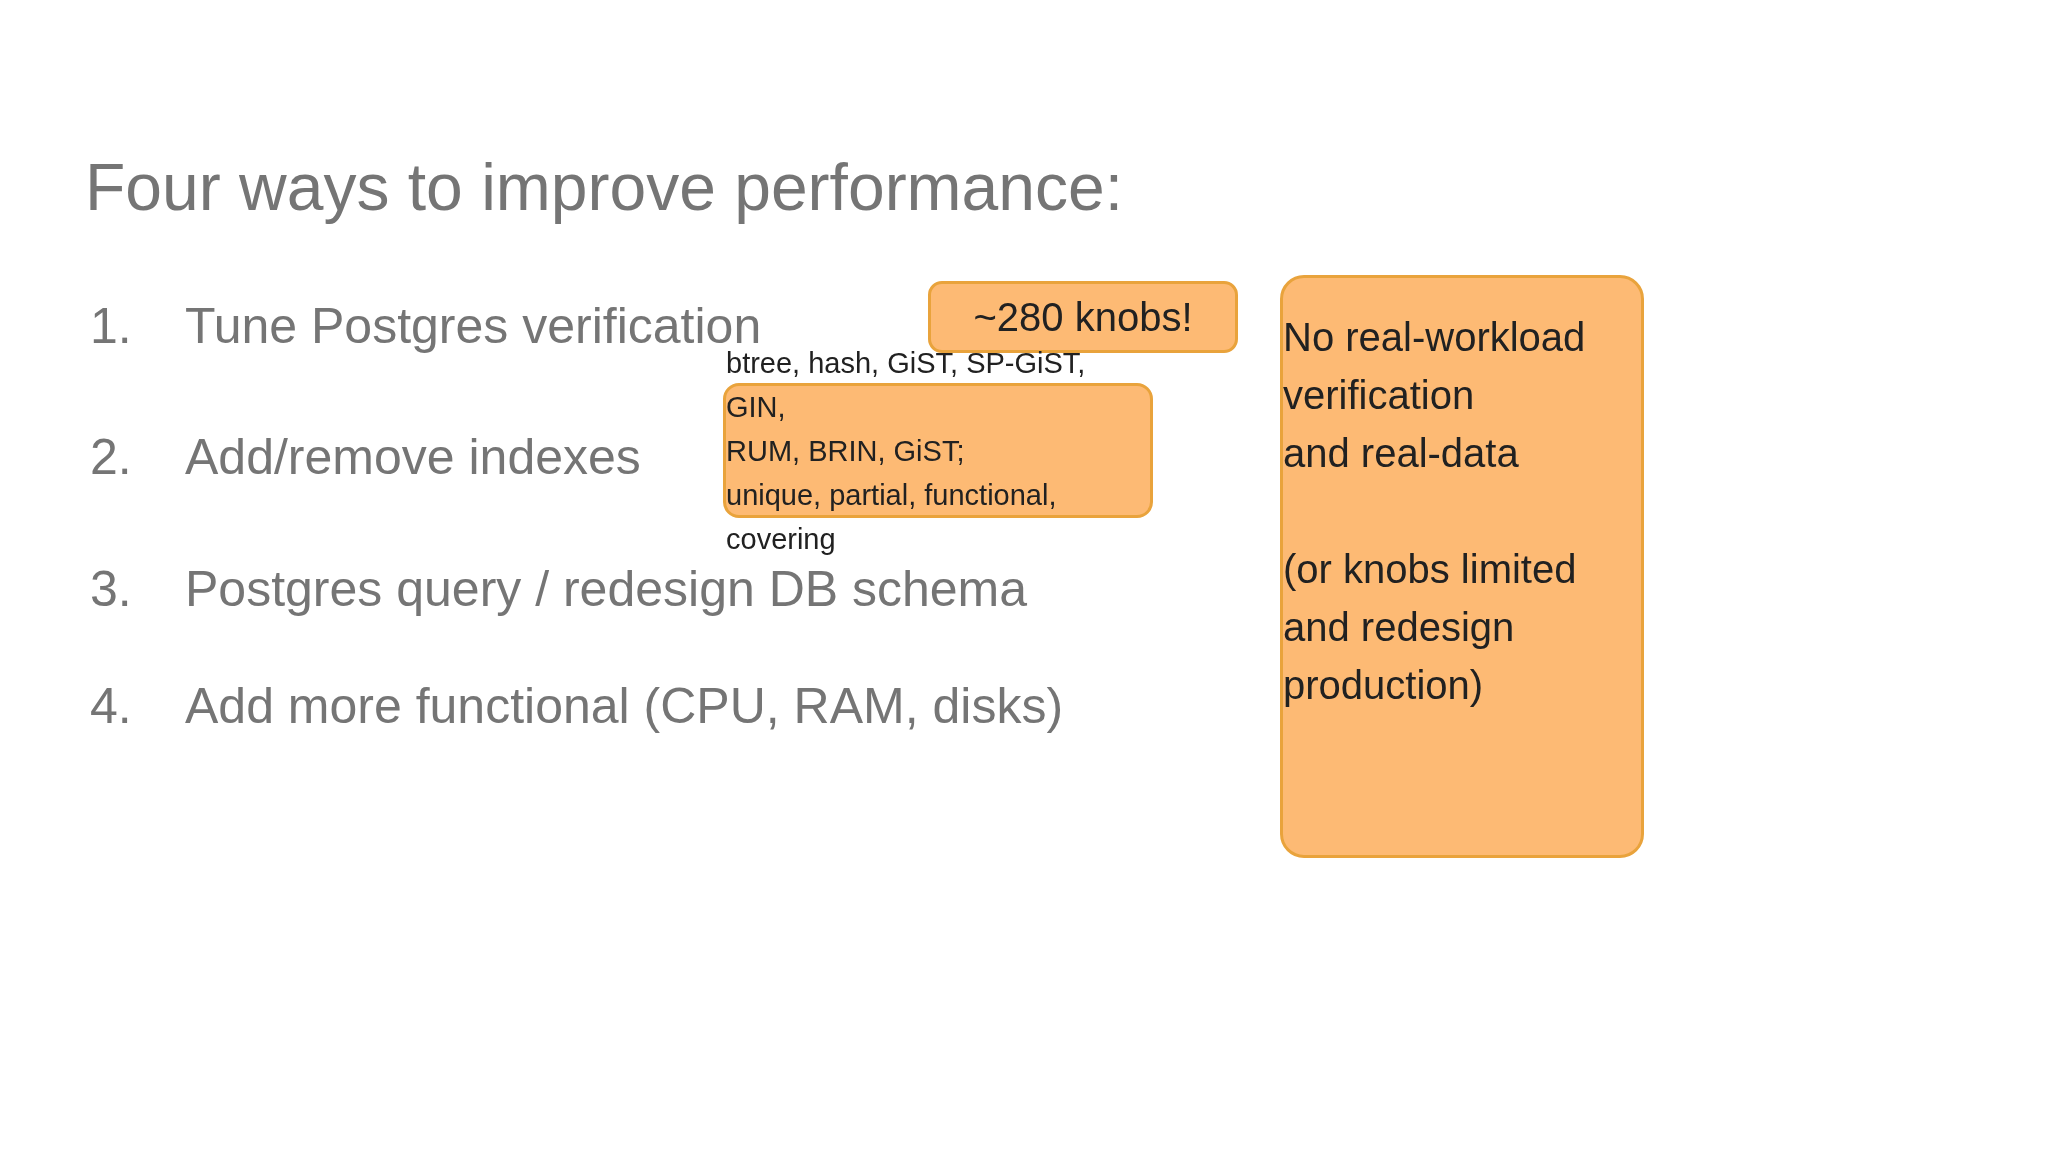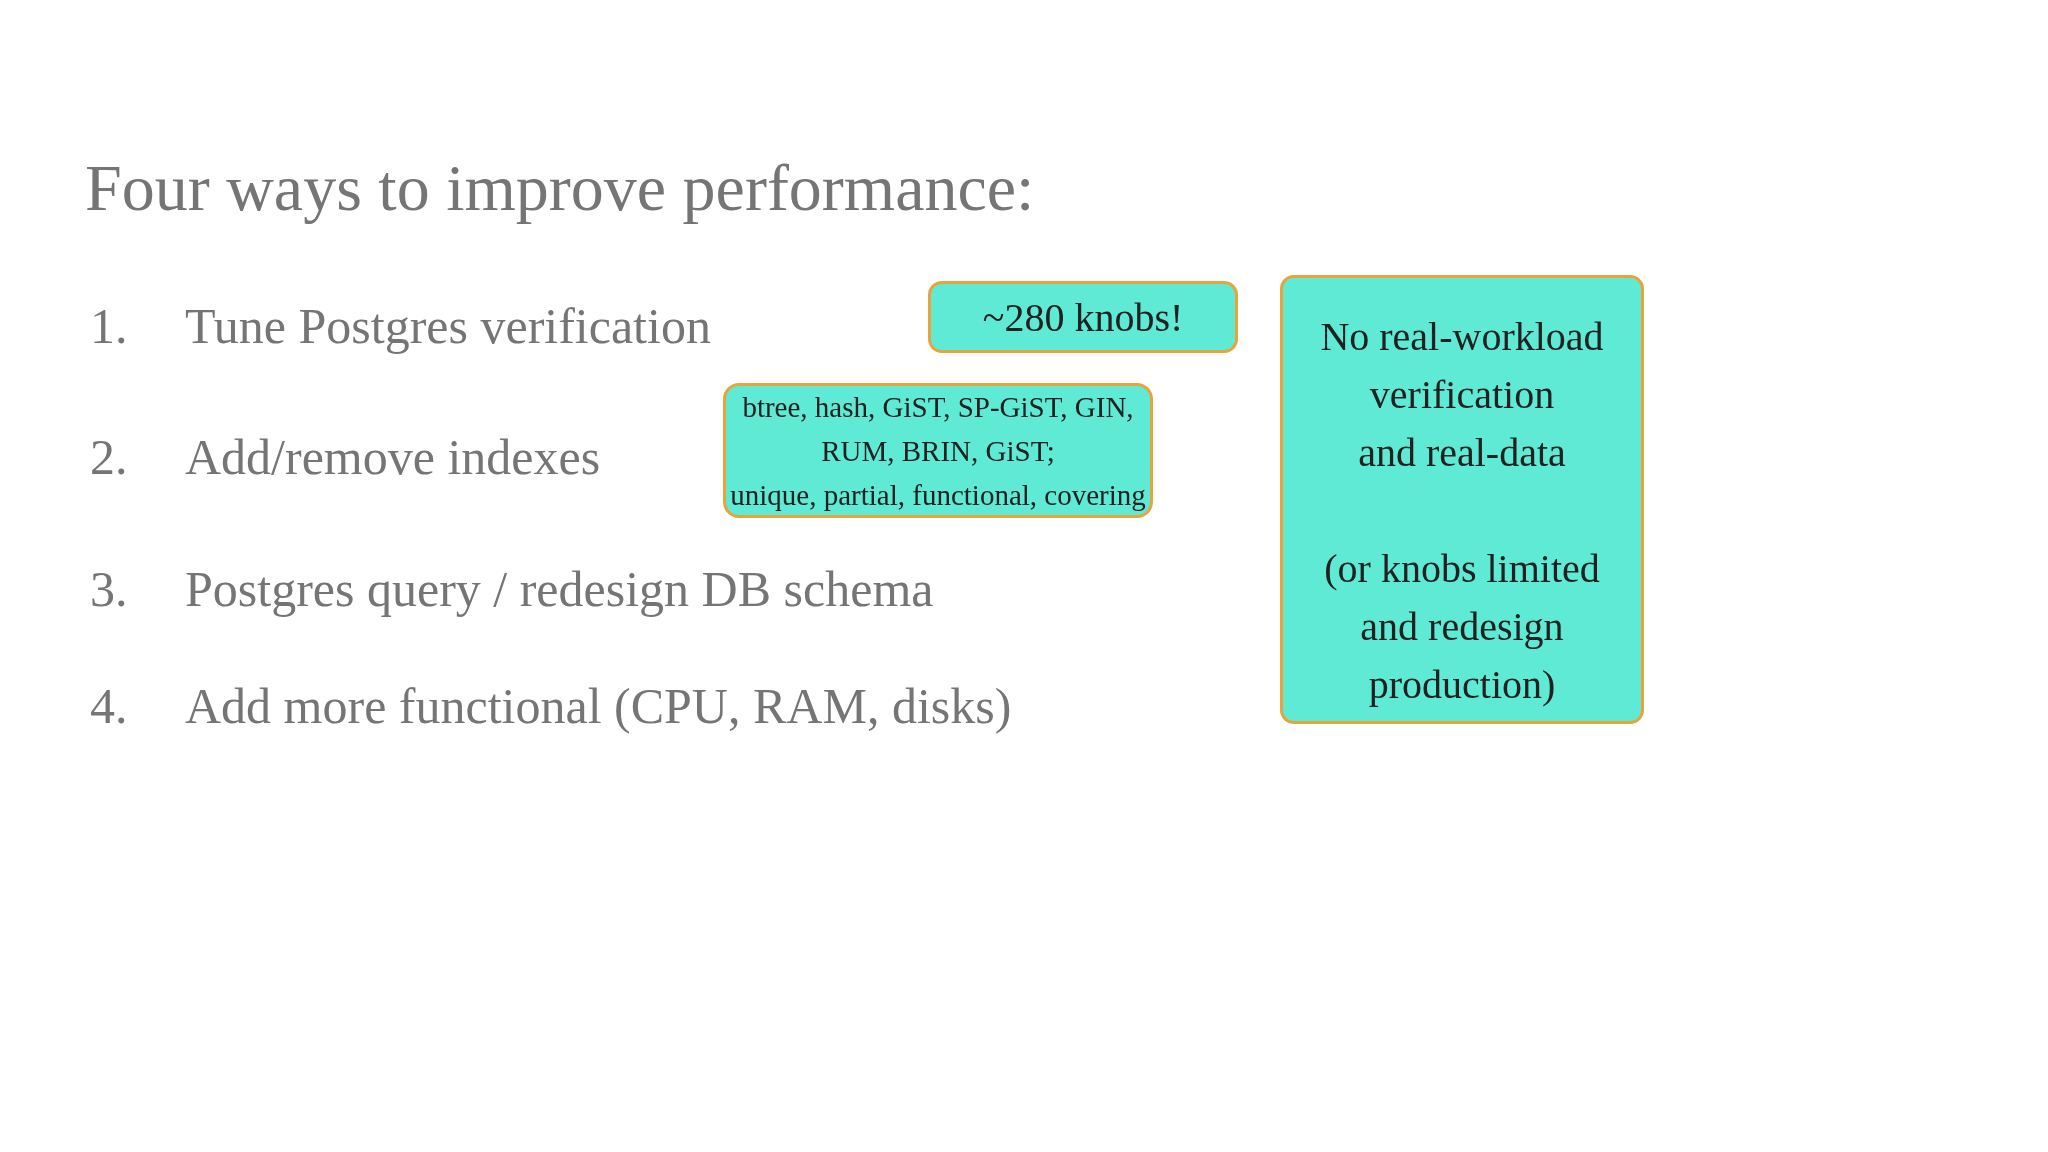--- a/index.html
+++ b/index.html
@@ -5,21 +5,21 @@
   html, body {
     margin: 0;
     padding: 0;
     background: #ffffff;
   }
   .slide {
     position: relative;
     width: 2048px;
     height: 1152px;
     background: #ffffff;
-    font-family: Liberation Serif, serif;
+    font-family: Liberation Sans, sans-serif;
     overflow: hidden;
   }
   .slide-title {
     position: absolute;
     left: 85px;
     top: 150px;
     font-size: 66px;
     line-height: 1.15;
     color: #757575;
     white-space: nowrap;
@@ -33,24 +33,24 @@
     color: #757575;
     white-space: nowrap;
   }
   .list-item .num {
     display: inline-block;
     width: 95px;
   }
   .callout {
     position: absolute;
     box-sizing: border-box;
-    background: #5eead4;
+    background: #fdba74;
     border: 3px solid #E9A33C;
     color: #212121;
-    text-align: center;
+    text-align: left;
   }
   .callout-knobs {
     left: 928px;
     top: 281px;
     width: 310px;
     height: 72px;
     border-radius: 14px;
     display: flex;
     align-items: center;
     justify-content: center;
@@ -65,22 +65,22 @@
     display: flex;
     flex-direction: column;
     justify-content: center;
     font-size: 29px;
     line-height: 44px;
   }
   .callout-verification {
     left: 1280px;
     top: 275px;
     width: 364px;
-    height: 449px;
-    border-radius: 14px;
+    height: 583px;
+    border-radius: 24px;
     padding-top: 30px;
     font-size: 40px;
     line-height: 58px;
   }
   .spacer-line {
     height: 58px;
   }
 </style>
 </head>
 <body>

